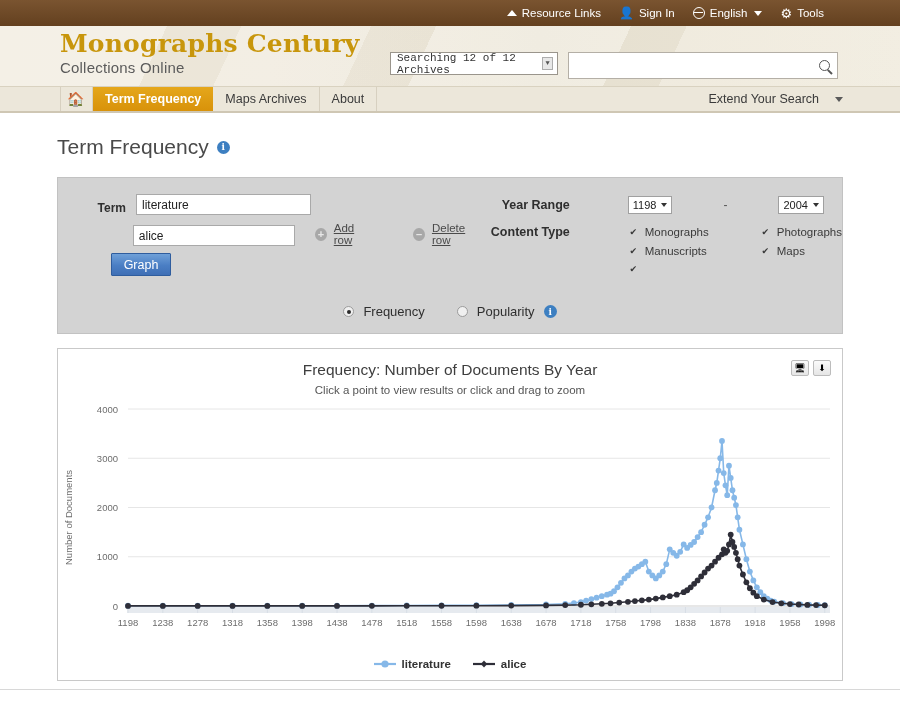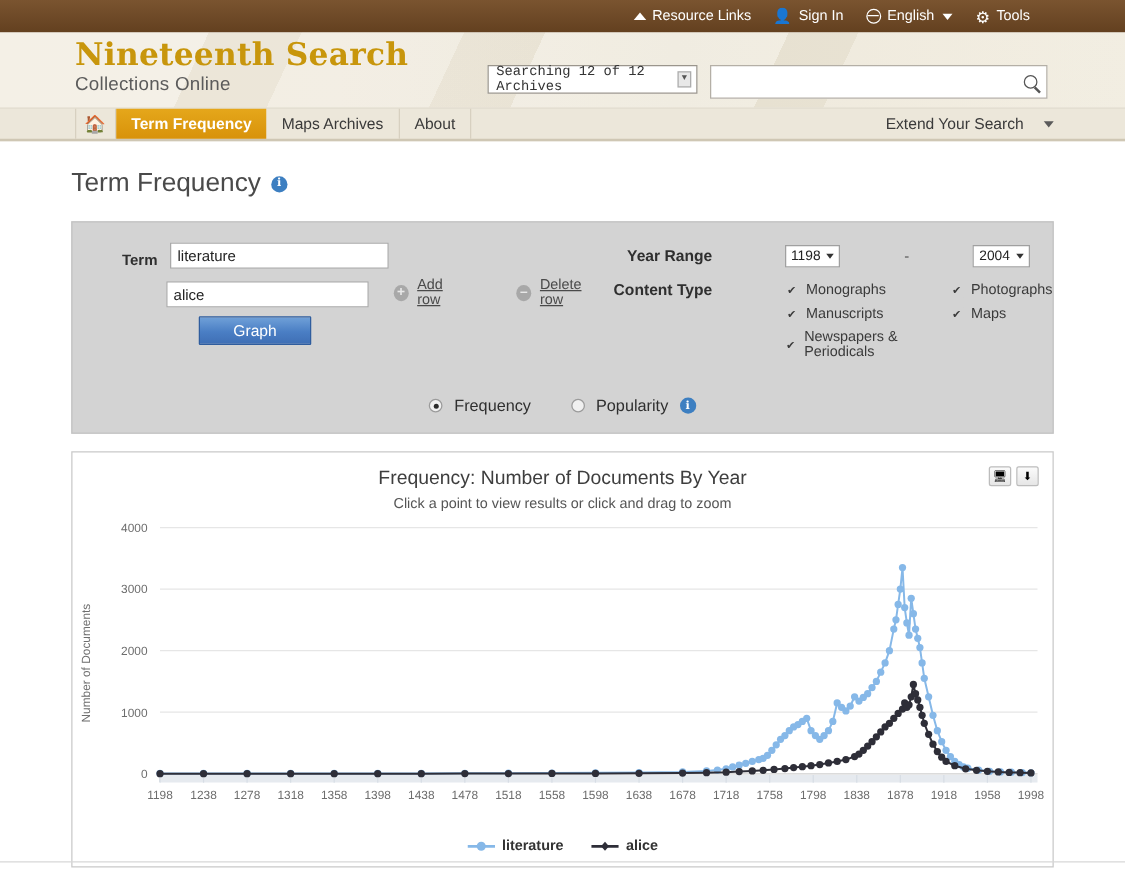--- a/index.html
+++ b/index.html
@@ -257,23 +257,23 @@
     font-size: 11px; font-weight: bold;
     display: inline-flex; align-items: center; justify-content: center;
     line-height: 1;
   }
   .rowlink {
     color: #4a4a4a;
     text-decoration: underline;
   }
   .sep { width: 30px; }
   .graph-btn {
-    margin-left: 73px;
+    margin-left: 25px;
     margin-top: 4px;
-    width: 90px; height: 23px;
+    width: 60px; height: 23px;
     background: linear-gradient(to bottom,#6fa0d8 0%, #4a7ec4 55%, #3f6fb5 100%);
     border: 1px solid #2f5d9e;
     color: #fff;
     font-size: 12.5px;
     display: flex; align-items: center; justify-content: center;
     border-radius: 1px;
   }
 
   .form-right { padding-top: 2px; }
   .fr-row {
@@ -412,21 +412,21 @@
     <span class="caret-down"></span>
   </div>
   <div class="util-item">
     <span class="glyph gear-icon">⚙</span>
     <span>Tools</span>
   </div>
 </div>
 
 <div class="brand-band">
   <div class="logo">
-    <div class="logo-main">Nineteenth Search</div>
+    <div class="logo-main">Monographs Century</div>
     <div class="logo-sub">Collections Online</div>
   </div>
 
   <div class="search-wrap">
     <div class="archive-select">
       <span>Searching 12 of 12 Archives</span>
       <span class="sel-arrow">▼</span>
     </div>
     <div class="search-field">
       <span class="search-mag"></span>
@@ -515,21 +515,20 @@
             <div class="ct-item">
               <span class="cbox">✔</span>
               <span>Manuscripts</span>
             </div>
             <div class="ct-item">
               <span class="cbox">✔</span>
               <span>Maps</span>
             </div>
             <div class="ct-item">
               <span class="cbox">✔</span>
-              <span>Newspapers &amp; Periodicals</span>
             </div>
           </div>
         </div>
       </div>
     </div>
 
     <div class="mode-row">
       <span class="radio on"></span>
       <span>Frequency</span>
       <span class="mode-gap"></span>

